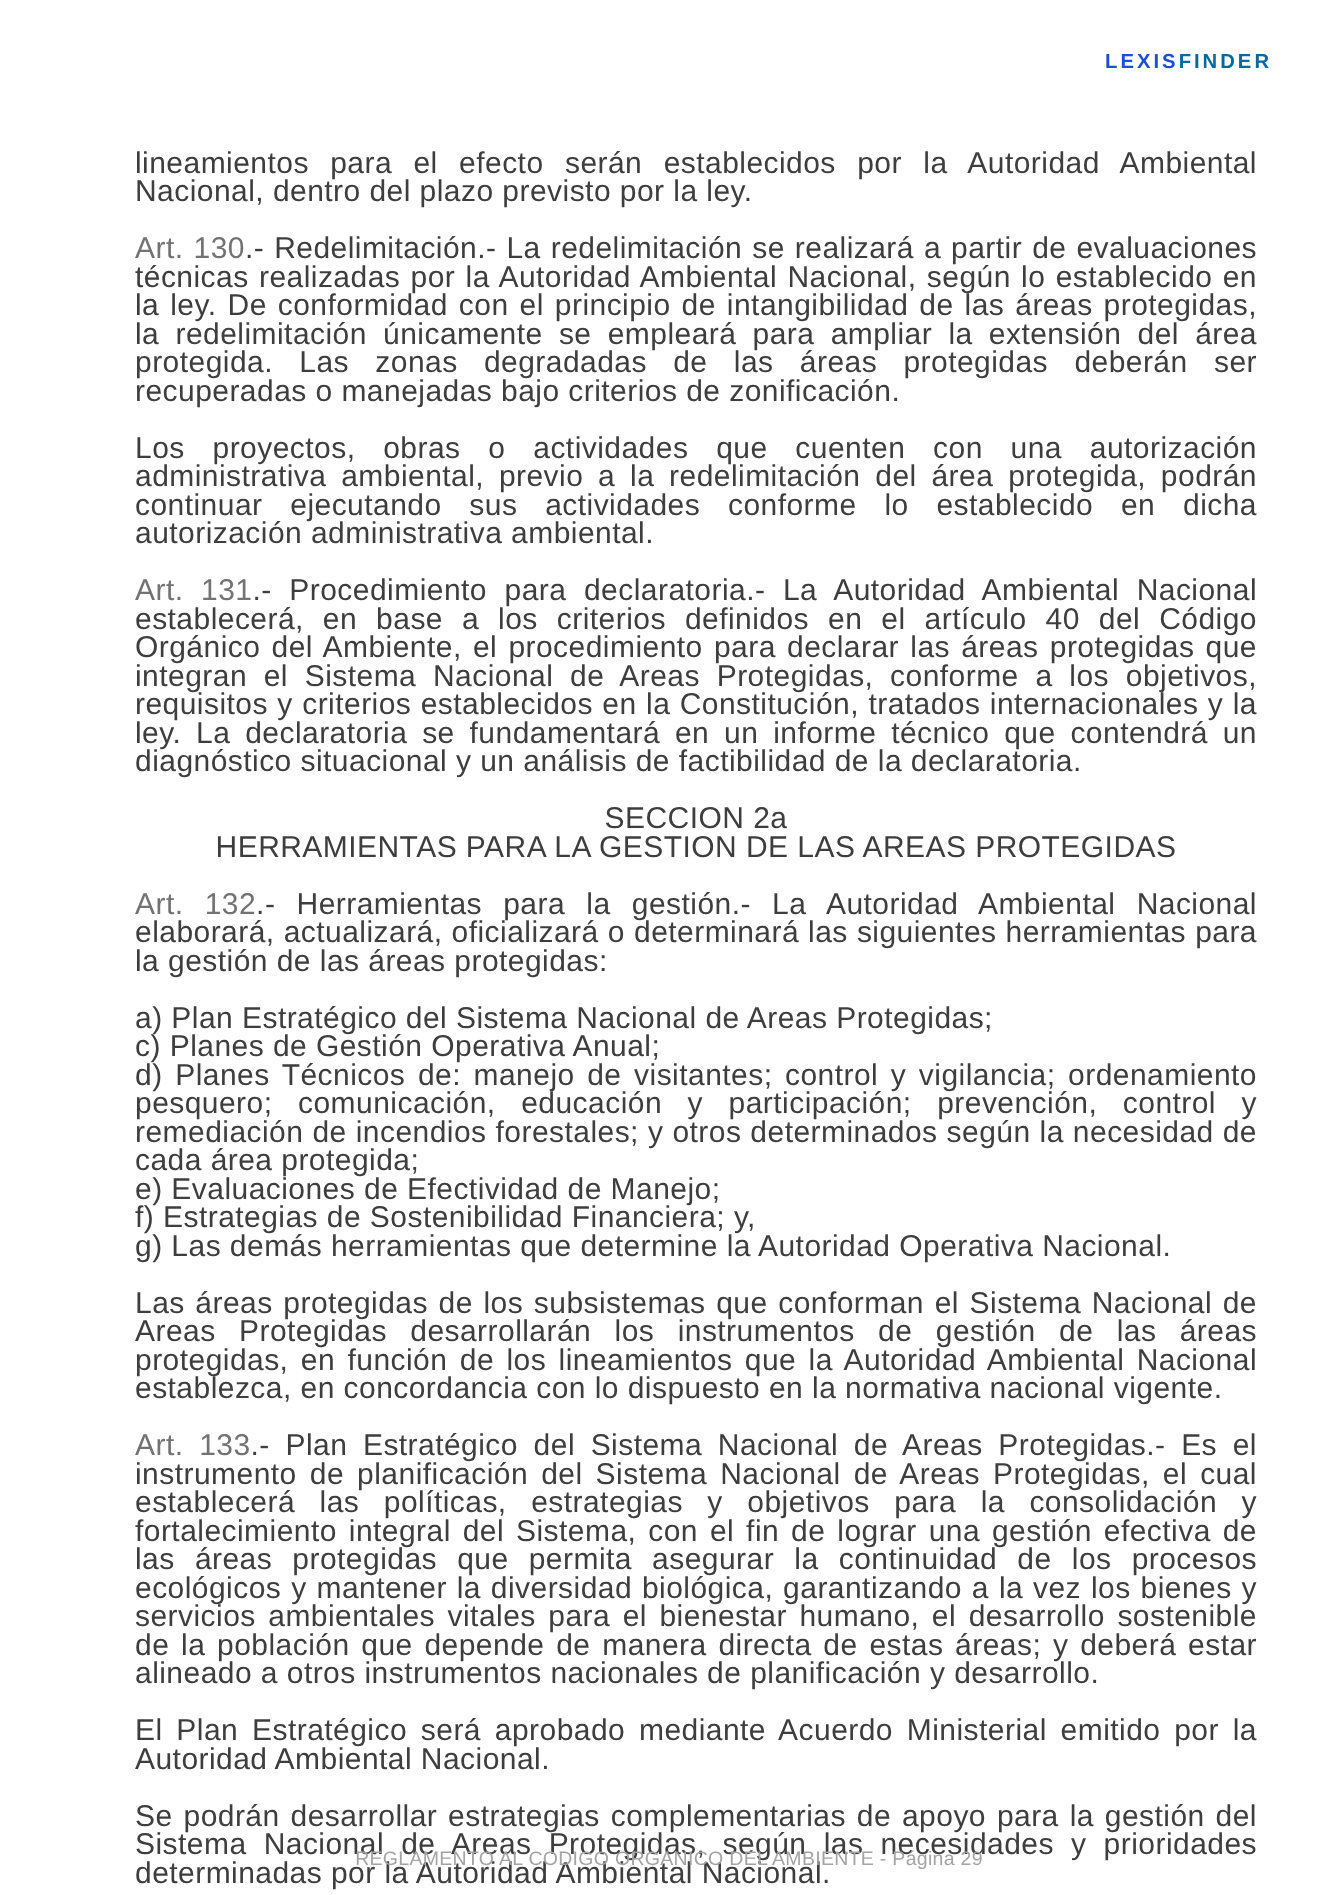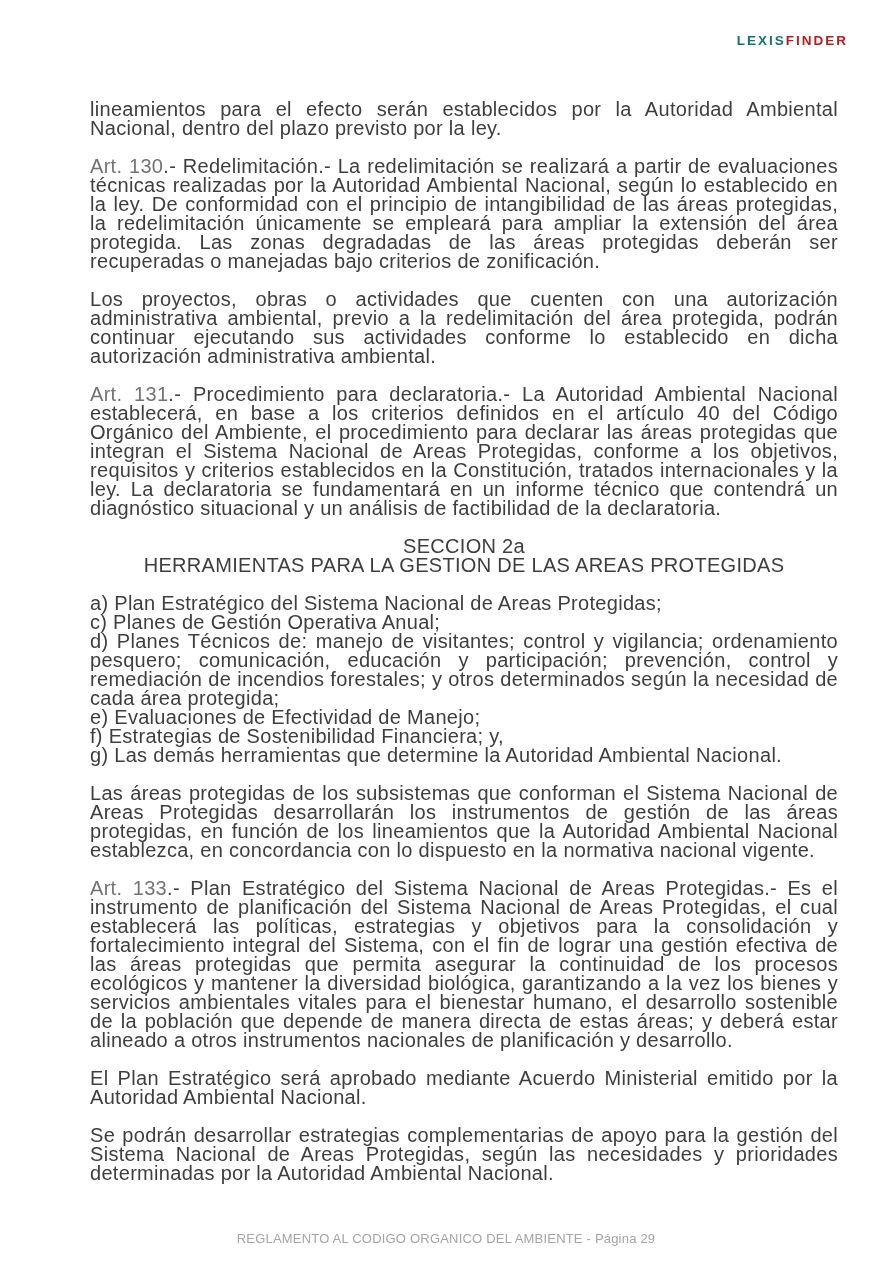--- a/index.html
+++ b/index.html
@@ -18,22 +18,22 @@
   }
   .brand-header {
     position: absolute;
     top: 33px;
     right: 44px;
     font-size: 13.5px;
     font-weight: bold;
     letter-spacing: 2px;
     white-space: nowrap;
   }
-  .logo-primary { color: #0f766e; }
-  .logo-secondary { color: #b91c1c; }
+  .logo-primary { color: #1d4ed8; }
+  .logo-secondary { color: #0369a1; }
 
   .content {
     position: absolute;
     left: 90px;
     top: 100px;
     width: 748px;
     font-size: 20px;
     line-height: 19px;
     letter-spacing: 0.3px;
     text-align: justify;
@@ -82,28 +82,29 @@
 
     <p>Los proyectos, obras o actividades que cuenten con una autorización administrativa ambiental, previo a la redelimitación del área protegida, podrán continuar ejecutando sus actividades conforme lo establecido en dicha autorización administrativa ambiental.</p>
 
     <p><span class="art-label">Art. 131</span><span>.- Procedimiento para declaratoria.- La Autoridad Ambiental Nacional establecerá, en base a los criterios definidos en el artículo 40 del Código Orgánico del Ambiente, el procedimiento para declarar las áreas protegidas que integran el Sistema Nacional de Areas Protegidas, conforme a los objetivos, requisitos y criterios establecidos en la Constitución, tratados internacionales y la ley. La declaratoria se fundamentará en un informe técnico que contendrá un diagnóstico situacional y un análisis de factibilidad de la declaratoria.</span></p>
 
     <div class="block section-heading">
       <div>SECCION 2a</div>
       <div>HERRAMIENTAS PARA LA GESTION DE LAS AREAS PROTEGIDAS</div>
     </div>
 
+    <p><span class="art-label">Art. 132</span><span>.- Herramientas para la gestión.- La Autoridad Ambiental Nacional elaborará, actualizará, oficializará o determinará las siguientes herramientas para la gestión de las áreas protegidas:</span></p>
 
     <div class="block tool-list">
       <div class="tool-item">a) Plan Estratégico del Sistema Nacional de Areas Protegidas;</div>
       <div class="tool-item">c) Planes de Gestión Operativa Anual;</div>
       <div class="tool-item">d) Planes Técnicos de: manejo de visitantes; control y vigilancia; ordenamiento pesquero; comunicación, educación y participación; prevención, control y remediación de incendios forestales; y otros determinados según la necesidad de cada área protegida;</div>
       <div class="tool-item">e) Evaluaciones de Efectividad de Manejo;</div>
       <div class="tool-item">f) Estrategias de Sostenibilidad Financiera; y,</div>
-      <div class="tool-item">g) Las demás herramientas que determine la Autoridad Ambiental Nacional.</div>
+      <div class="tool-item">g) Las demás herramientas que determine la Autoridad Operativa Nacional.</div>
     </div>
 
     <p>Las áreas protegidas de los subsistemas que conforman el Sistema Nacional de Areas Protegidas desarrollarán los instrumentos de gestión de las áreas protegidas, en función de los lineamientos que la Autoridad Ambiental Nacional establezca, en concordancia con lo dispuesto en la normativa nacional vigente.</p>
 
     <p><span class="art-label">Art. 133</span><span>.- Plan Estratégico del Sistema Nacional de Areas Protegidas.- Es el instrumento de planificación del Sistema Nacional de Areas Protegidas, el cual establecerá las políticas, estrategias y objetivos para la consolidación y fortalecimiento integral del Sistema, con el fin de lograr una gestión efectiva de las áreas protegidas que permita asegurar la continuidad de los procesos ecológicos y mantener la diversidad biológica, garantizando a la vez los bienes y servicios ambientales vitales para el bienestar humano, el desarrollo sostenible de la población que depende de manera directa de estas áreas; y deberá estar alineado a otros instrumentos nacionales de planificación y desarrollo.</span></p>
 
     <p>El Plan Estratégico será aprobado mediante Acuerdo Ministerial emitido por la Autoridad Ambiental Nacional.</p>
 
     <p>Se podrán desarrollar estrategias complementarias de apoyo para la gestión del Sistema Nacional de Areas Protegidas, según las necesidades y prioridades determinadas por la Autoridad Ambiental Nacional.</p>
 

